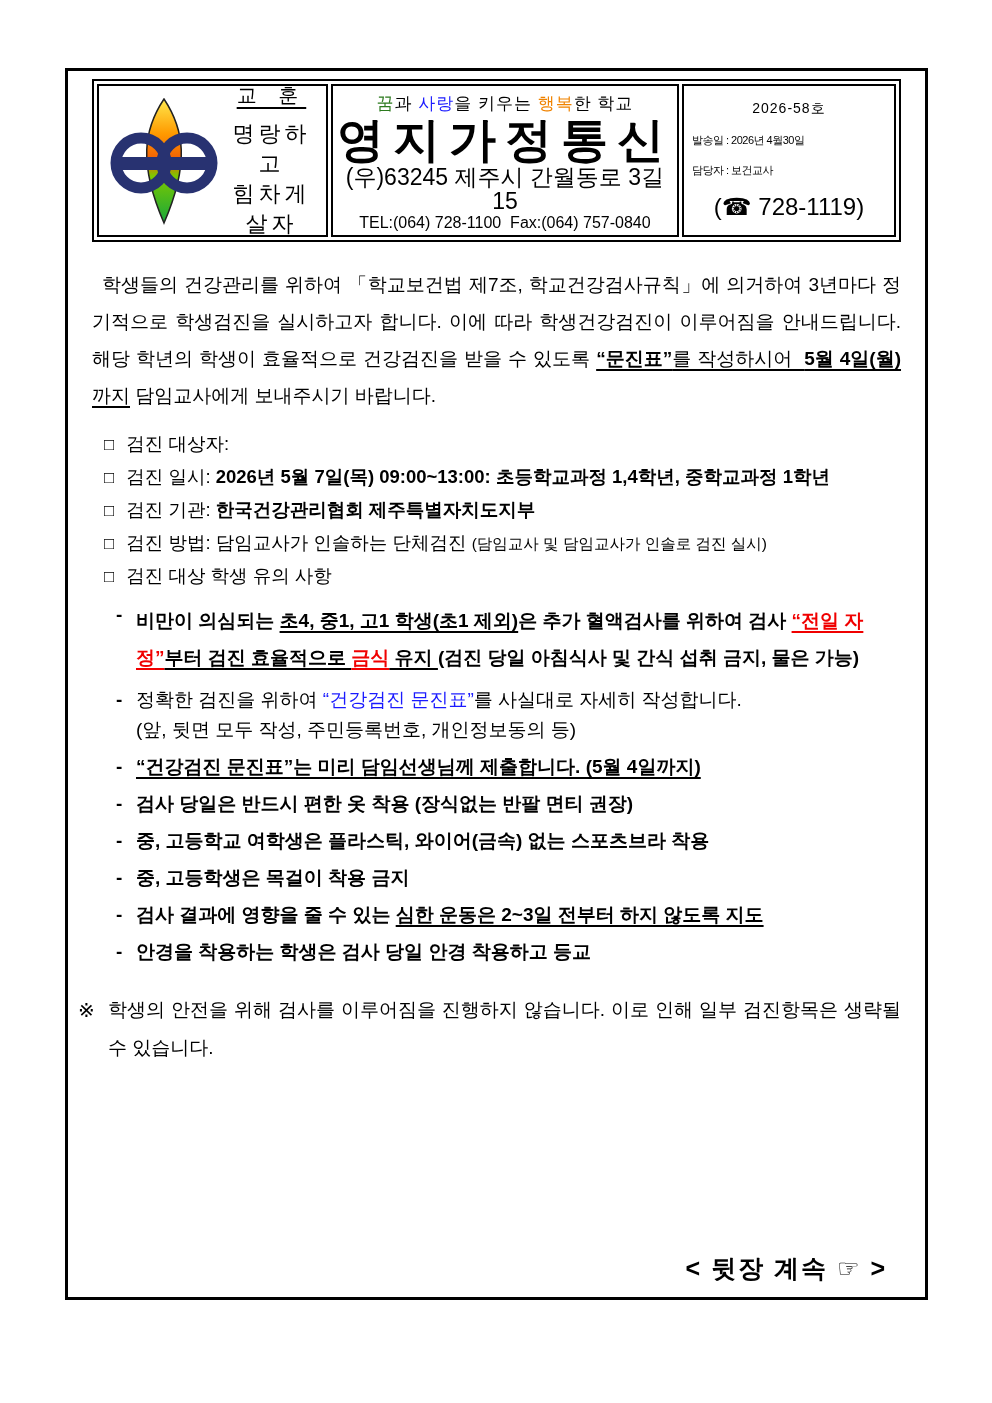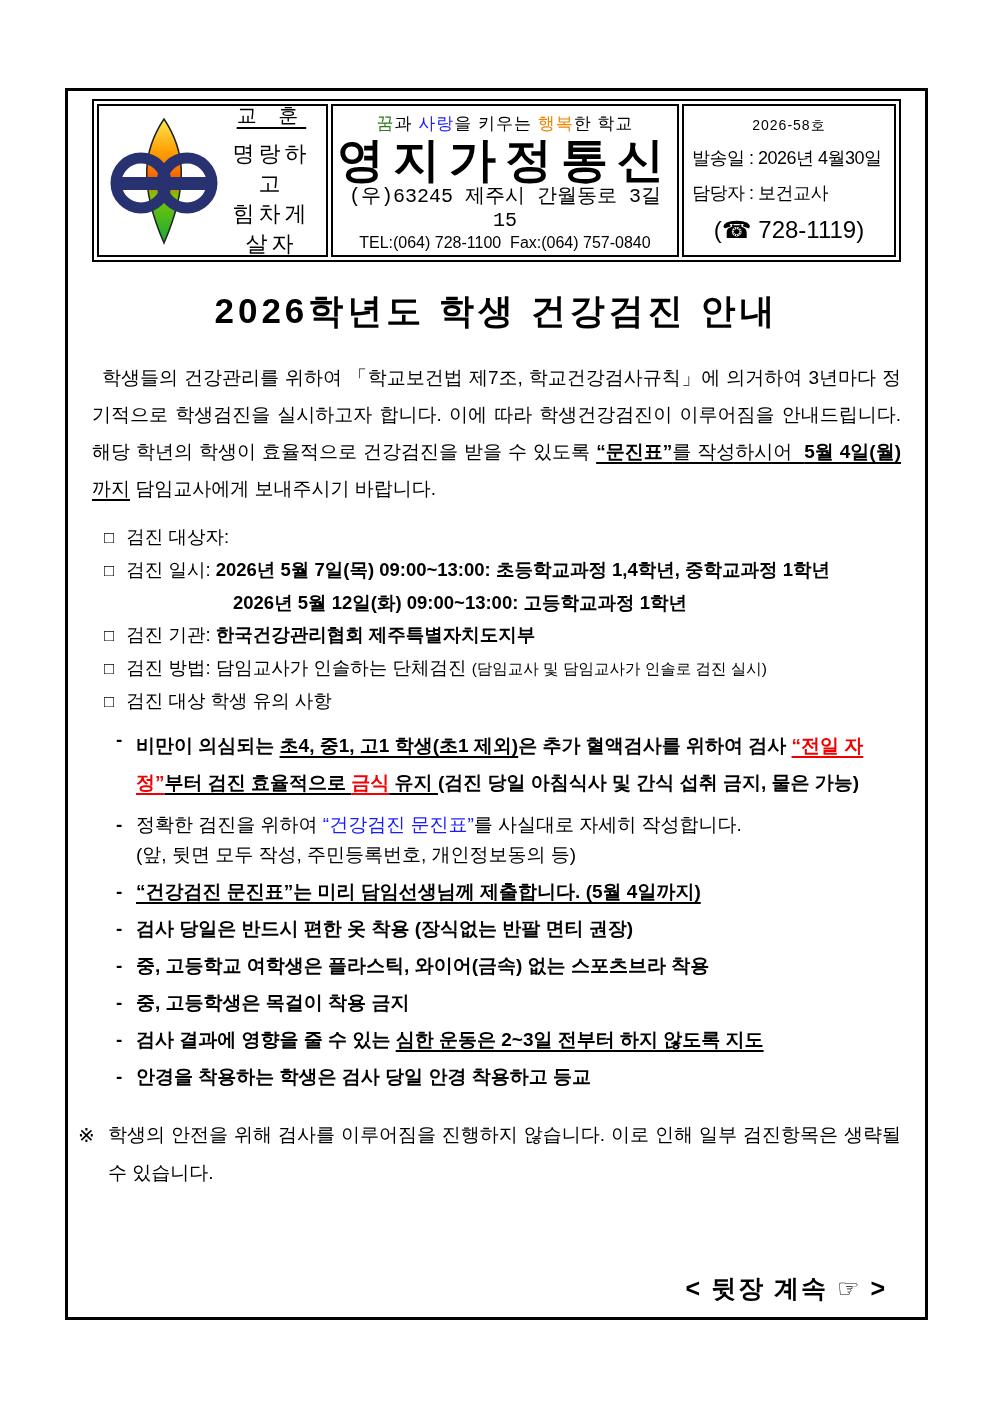--- a/index.html
+++ b/index.html
@@ -1,38 +1,38 @@
 <!DOCTYPE html>
 <html><head>
 <meta charset="utf-8">
 <style>
   * { margin:0; padding:0; box-sizing:border-box; }
   body { background:#fff; font-family:"Liberation Sans","DejaVu Sans",sans-serif; color:#000; }
   .page { position:relative; width:992px; height:1403px; background:#fff; overflow:hidden; }
-  .frame { position:absolute; left:65px; top:88px; width:863px; height:1232px;
+  .frame { position:absolute; left:65px; top:68px; width:863px; height:1232px;
            border:3px solid #000; padding:8px 24px 0 24px; }
 
   
   .header { display:flex; border:2px solid #000; padding:3px; height:163px; }
   .hcell { border:2px solid #000; height:100%; }
   .hcell + .hcell { margin-left:3px; }
   .hc1 { width:243px; display:flex; align-items:center; padding:4px 6px; }
   .hc2 { flex:1; display:flex; flex-direction:column; align-items:center; justify-content:space-between; padding:6px 4px 4px; }
   .hc3 { width:225px; display:flex; flex-direction:column; justify-content:space-around; padding:6px 8px; }
   .logo-wrap { width:118px; display:flex; justify-content:center; }
   .motto { flex:1; text-align:center; }
   .motto-title { font-size:20px; letter-spacing:8px; text-decoration:underline; text-underline-offset:5px; margin-bottom:10px; display:inline-block; }
   .motto-line { font-size:22px; letter-spacing:4px; line-height:30px; }
   .slogan { font-size:17px; letter-spacing:1px; }
   .c-green { color:#2c7a1e; } .c-blue { color:#1a1aff; } .c-orange { color:#f08300; }
   .school-title { font-size:47px; font-weight:bold; letter-spacing:9px; line-height:50px; white-space:nowrap; }
-  .addr { font-size:20px; letter-spacing:0; line-height:24px;font-family:Liberation Mono, monospace; }
+  .addr { font-size:23px; letter-spacing:0; line-height:24px; }
   .tel  { font-size:16px; line-height:20px; }
   .issue-no { font-size:14px; text-align:center; letter-spacing:1px; }
-  .hc3-line { font-size:18px; letter-spacing:-0.5px; white-space:nowrap; }
+  .hc3-line { font-size:11px; letter-spacing:-0.5px; white-space:nowrap; }
   .hc3-phone { font-size:24px; text-align:center; }
 
   
   .doc-title { text-align:center; font-size:35px; font-weight:bold; letter-spacing:4px; margin-top:26px; }
 
   
   .intro { margin-top:24px; font-size:19px; line-height:37px; text-align:justify; }
   .greeting { text-indent:22px; text-align:left; }
   .seg { white-space:pre-wrap; }
   .b { font-weight:bold; }
@@ -107,37 +107,35 @@
       </div>
 
       <div class="hcell hc3">
         <div class="issue-no">2026-58호</div>
         <div class="hc3-line">발송일 : 2026년 4월30일</div>
         <div class="hc3-line">담당자 : 보건교사</div>
         <div class="hc3-phone">(☎ 728-1119)</div>
       </div>
     </div>
 
-    <div class="doc-title">2026학년도 학생 건강검진 안내</div>
 
     <div class="intro">
       <div><span class="seg" style="padding-left:10px;">학생들의 건강관리를 위하여 「학교보건법 제7조, 학교건강검사규칙」에 의거하여 3년마다 정기적으로 학생검진을 실시하고자 합니다. 이에 따라 학생건강검진이 이루어짐을 안내드립니다. 해당 학년의 학생이 효율적으로 건강검진을 받을 수 있도록 </span><span class="seg b u">“문진표”</span><span class="seg u">를 작성하시어  </span><span class="seg b u">5월 4일(월)</span><span class="seg u">까지</span><span class="seg"> 담임교사에게 보내주시기 바랍니다.</span></div>
     </div>
 
     <div class="items">
       <div class="item">
         <span class="chk">□</span>
         <span class="seg">검진 대상자: </span>
       </div>
       <div class="item">
         <span class="chk">□</span>
         <span class="seg">검진 일시: </span>
         <span class="item-val seg">2026년 5월 7일(목) 09:00~13:00: 초등학교과정 1,4학년, 중학교과정 1학년</span>
       </div>
-      <div class="item-sub">2026년 5월 12일(화) 09:00~13:00: 고등학교과정 1학년</div>
       <div class="item">
         <span class="chk">□</span>
         <span class="seg">검진 기관: </span>
         <span class="item-val seg">한국건강관리협회 제주특별자치도지부</span>
       </div>
       <div class="item">
         <span class="chk">□</span>
         <span class="seg">검진 방법: </span>
         <span class="seg">담임교사가 인솔하는 단체검진 </span>
         <span class="item-note seg">(담임교사 및 담임교사가 인솔로 검진 실시)</span>

